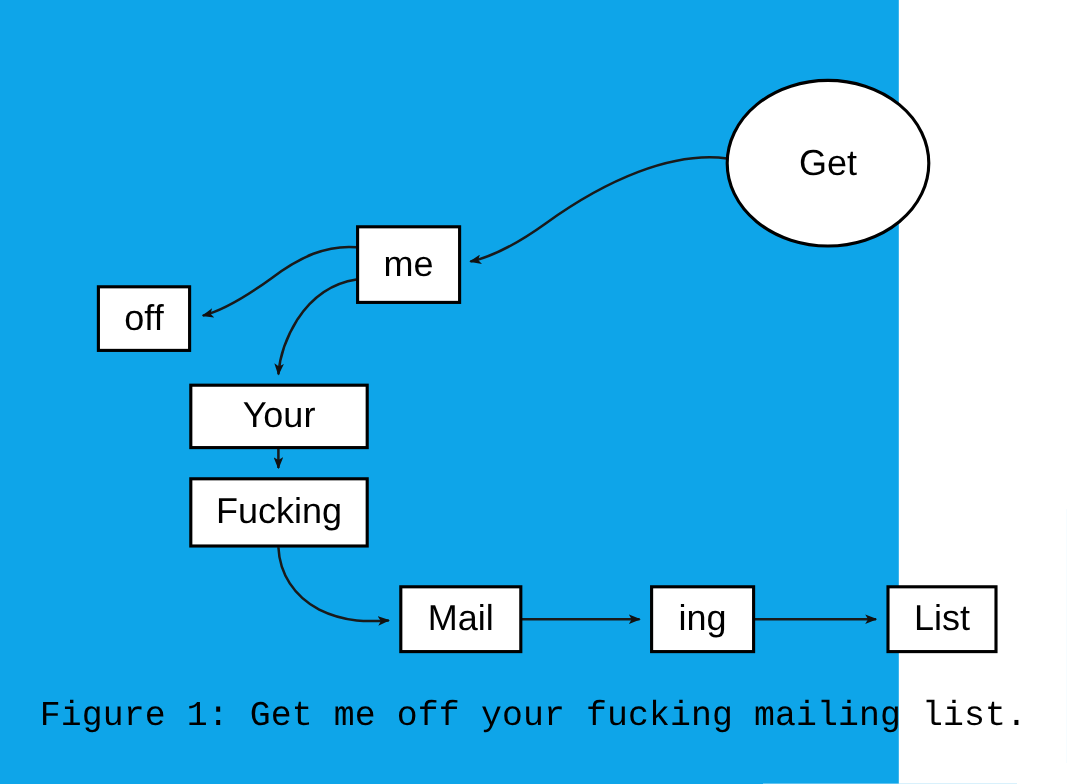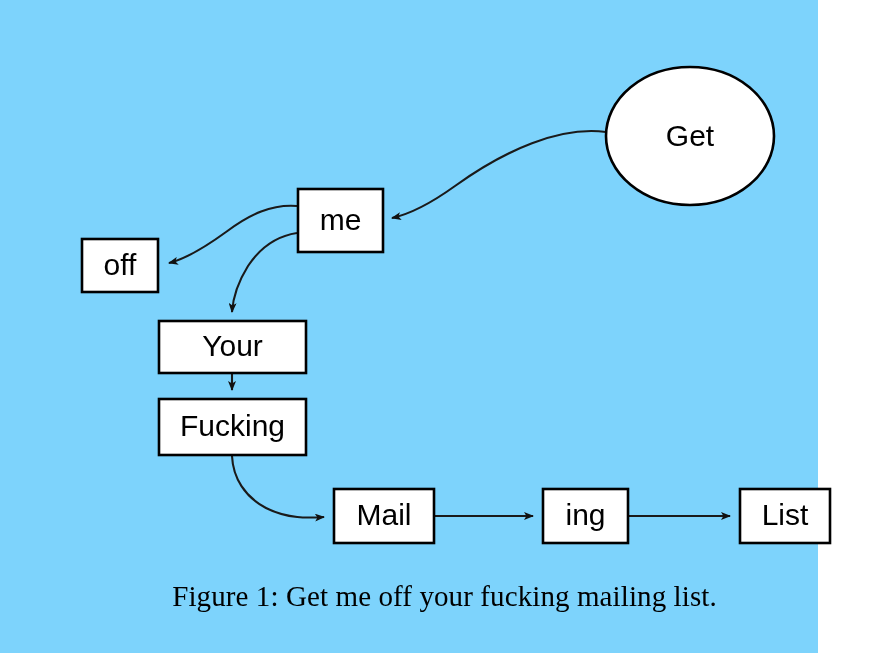--- a/index.html
+++ b/index.html
@@ -9,23 +9,23 @@
     background: #ffffff;
   }
   body {
     width: 889px;
     height: 653px;
     overflow: hidden;
     font-family: "Liberation Sans", sans-serif;
   }
   #figure-root {
     position: relative;
-    width: 818px;
+    width: 749px;
     height: 653px;
-    background: #7dd3fc;
+    background: #0ea5e9;
   }
   #diagram-svg {
     position: absolute;
     left: 0;
     top: 0;
     width: 889px;
     height: 653px;
     display: block;
   }
   .node-label {
@@ -44,21 +44,21 @@
     fill: none;
     stroke: #1a1a1a;
     stroke-width: 2.1;
   }
   .caption {
     position: absolute;
     left: 0;
     top: 580px;
     width: 889px;
     text-align: center;
-    font-family: Liberation Serif, serif;
+    font-family: Liberation Mono, monospace;
     font-size: 29px;
     color: #000000;
     letter-spacing: 0.1px;
     white-space: nowrap;
   }
 </style>
 </head>
 <body>
 
 <div id="figure-root">

